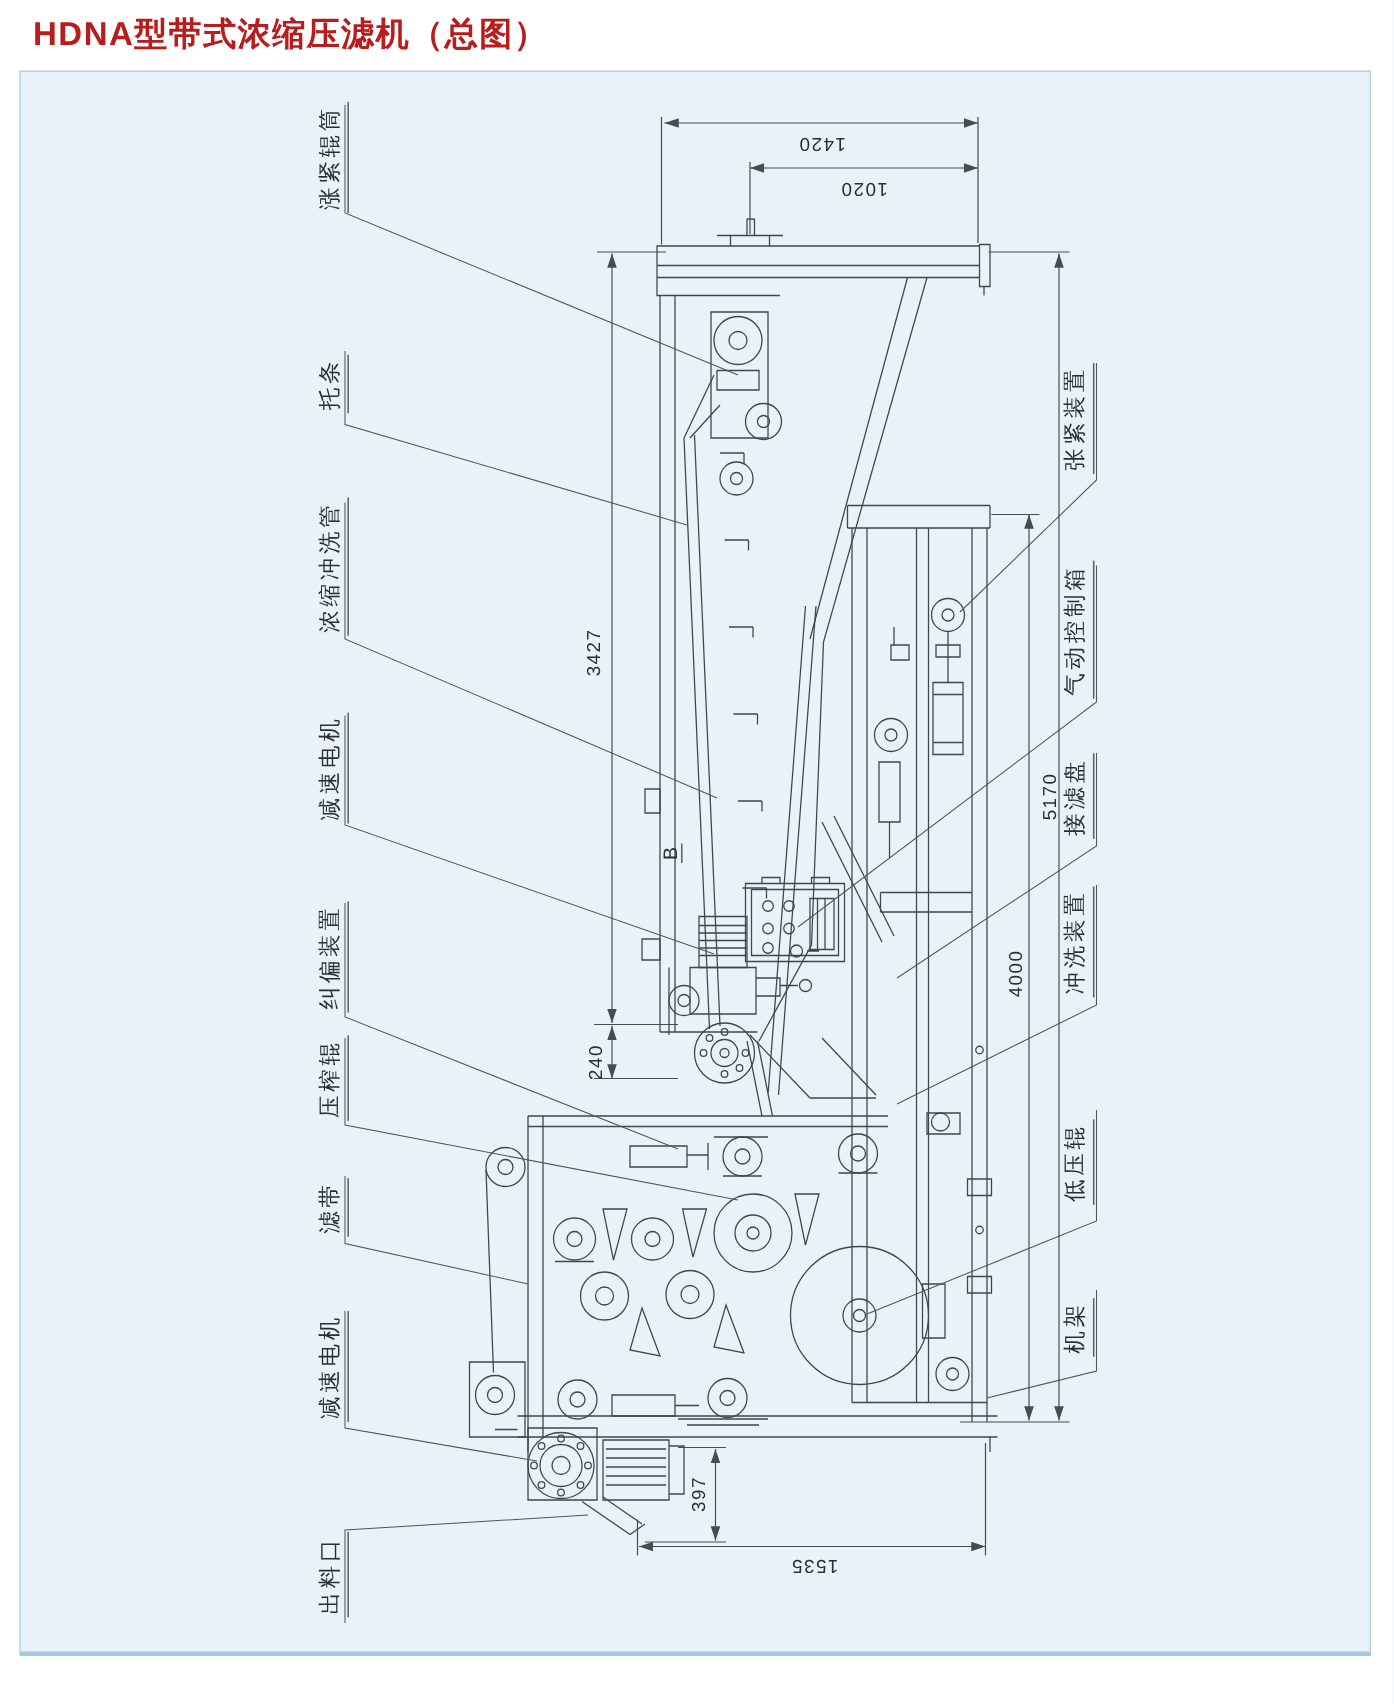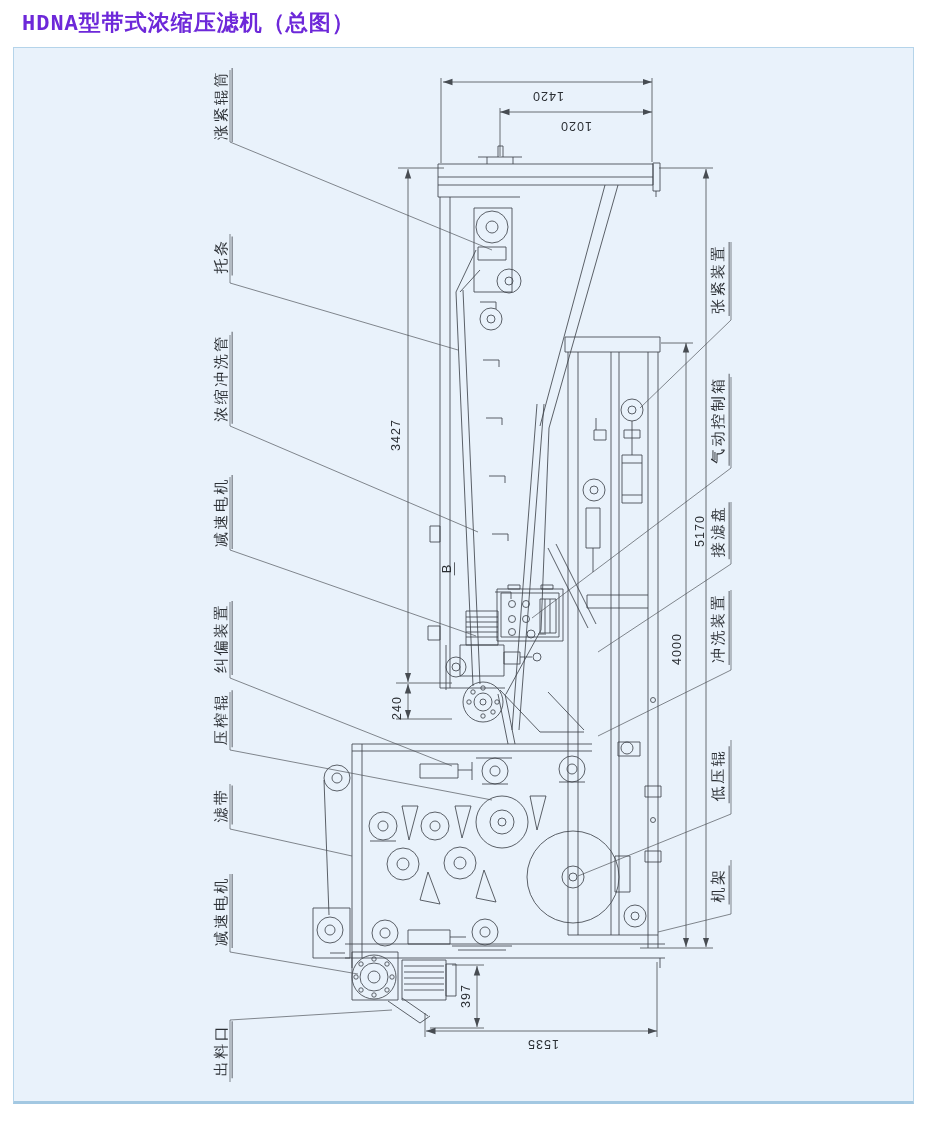--- a/index.html
+++ b/index.html
@@ -2,23 +2,22 @@
 <html><head>
 <meta charset="utf-8">
 <style>
   html,body { margin:0; padding:0; }
   body {
     width:929px; height:1136px; position:relative; background:#ffffff;
     font-family:"Liberation Sans","DejaVu Sans",sans-serif; overflow:hidden;
   }
   .page-title {
     position:absolute; left:22px; top:8px;
-    font-size:22px; font-weight:bold; color:#6d28d9; letter-spacing:1px;
+    font-size:22px; font-weight:bold; color:#b91c1c; letter-spacing:1px;
     white-space:nowrap;
-    font-family:Liberation Mono, monospace;
   }
   .panel {
     position:absolute; left:13px; top:47px; width:901px; height:1057px;
     background:#e9f2fb; border:1px solid #b5d4ea; border-bottom:3px solid #a3c8e2;
     box-sizing:border-box;
   }
   svg.draw { position:absolute; left:0; top:0; }
   .vlabel, .dim-v, .dim-u, .marker-b {
     position:absolute; white-space:nowrap; color:#2b2f34;
   }

